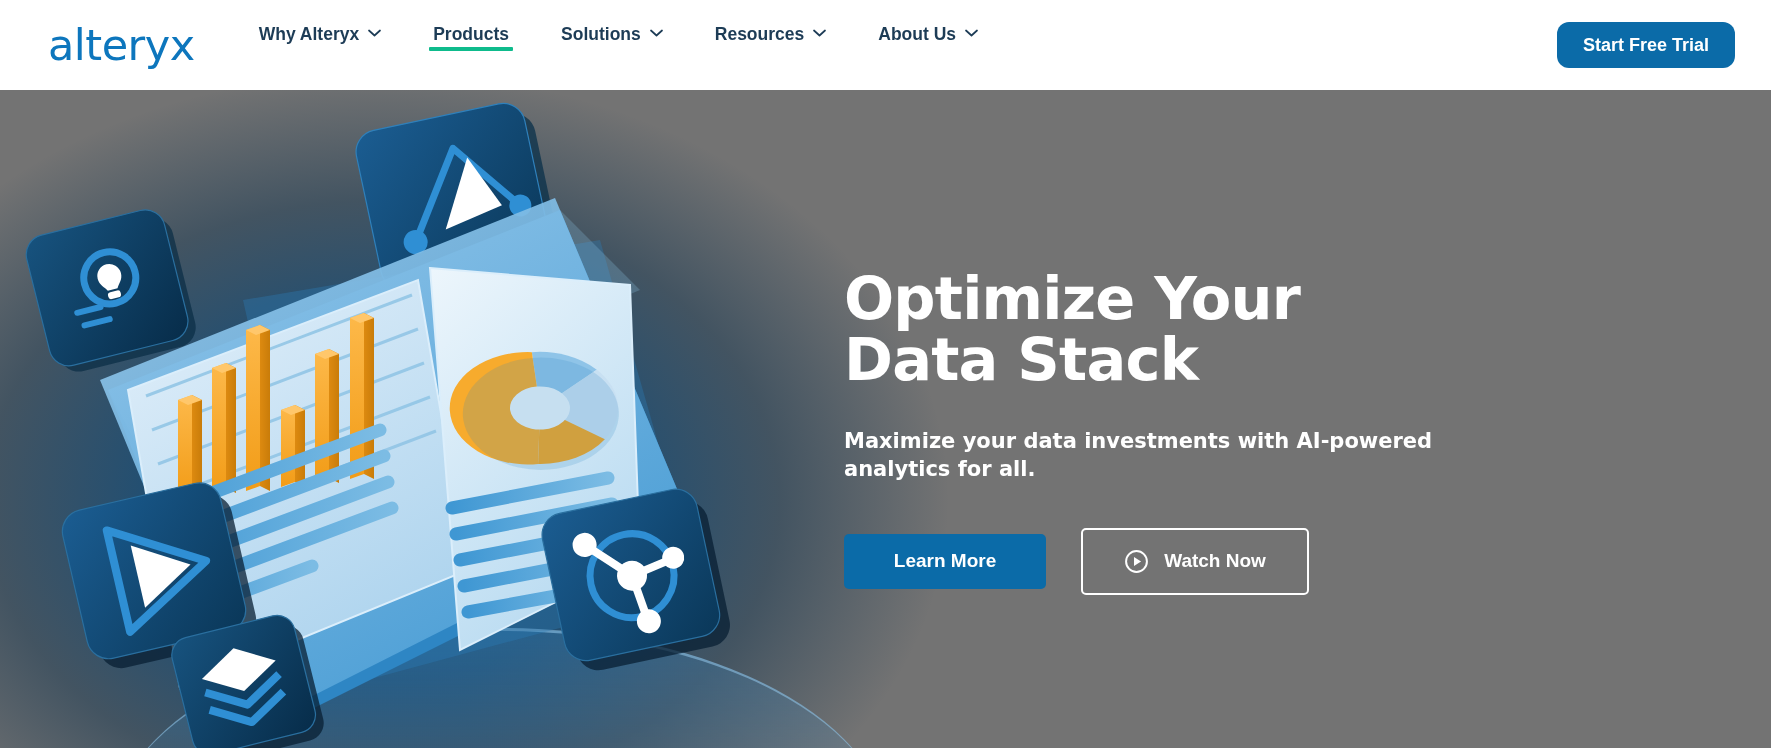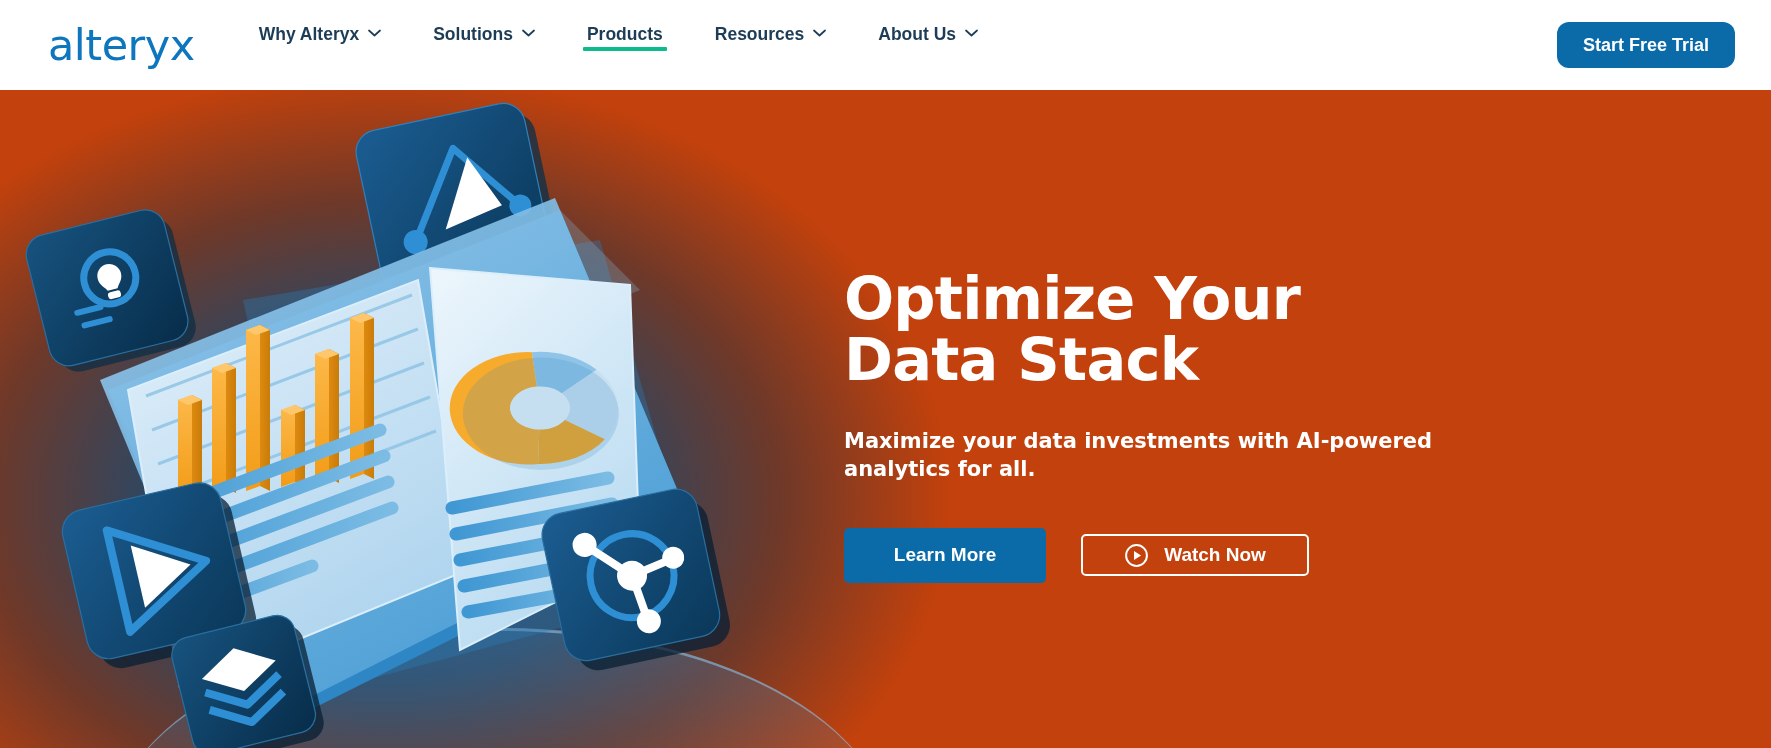--- a/index.html
+++ b/index.html
@@ -69,21 +69,21 @@
     font-family:"Liberation Sans", sans-serif;
     cursor:pointer;
     white-space:nowrap;
   }
 
   
   .hero {
     position:absolute;
     top:90px; left:0;
     width:1771px; height:658px;
-    background:#c2410c;
+    background:#737373;
     overflow:hidden;
   }
   .hero-glow {
     position:absolute;
     left:-160px; top:-120px;
     width:1180px; height:1020px;
     background:radial-gradient(ellipse 48% 42% at 46% 52%,
         rgba(22,86,134,0.95) 0%,
         rgba(17,71,113,0.82) 42%,
         rgba(8,46,76,0.45) 70%,
@@ -142,21 +142,21 @@
     padding:0 26px;
     display:flex; align-items:center; justify-content:center;
     background:#0b6ba8;
     color:#ffffff;
     border:none; border-radius:5px;
     font-size:19px; font-weight:700;
     font-family:"Liberation Sans", sans-serif;
     cursor:pointer; white-space:nowrap;
   }
   .btn-outline {
-    height:42px;
+    height:67px;
     min-width:228px;
     padding:0 26px;
     display:flex; align-items:center; justify-content:center; gap:15px;
     background:transparent;
     color:#ffffff;
     border:2px solid #ffffff; border-radius:5px;
     font-size:19px; font-weight:700;
     font-family:"Liberation Sans", sans-serif;
     cursor:pointer; white-space:nowrap;
   }
@@ -175,31 +175,31 @@
 
       <div class="nav-item">
         <span>Why Alteryx</span>
         <span class="chev">
           <svg width="13" height="8" viewBox="0 0 13 8">
               <path d="M1 1.5 L6.5 6.5 L12 1.5" fill="none" stroke="#1d3c56" stroke-width="1.7" stroke-linecap="round" stroke-linejoin="round"></path>
             </svg>
         </span>
       </div>
 
+      <div class="nav-item active">
+        <span>Products</span>
+      </div>
+
       <div class="nav-item">
         <span>Solutions</span>
         <span class="chev">
           <svg width="13" height="8" viewBox="0 0 13 8">
               <path d="M1 1.5 L6.5 6.5 L12 1.5" fill="none" stroke="#1d3c56" stroke-width="1.7" stroke-linecap="round" stroke-linejoin="round"></path>
             </svg>
         </span>
-      </div>
-
-      <div class="nav-item active">
-        <span>Products</span>
       </div>
 
       <div class="nav-item">
         <span>Resources</span>
         <span class="chev">
           <svg width="13" height="8" viewBox="0 0 13 8">
               <path d="M1 1.5 L6.5 6.5 L12 1.5" fill="none" stroke="#1d3c56" stroke-width="1.7" stroke-linecap="round" stroke-linejoin="round"></path>
             </svg>
         </span>
       </div>

